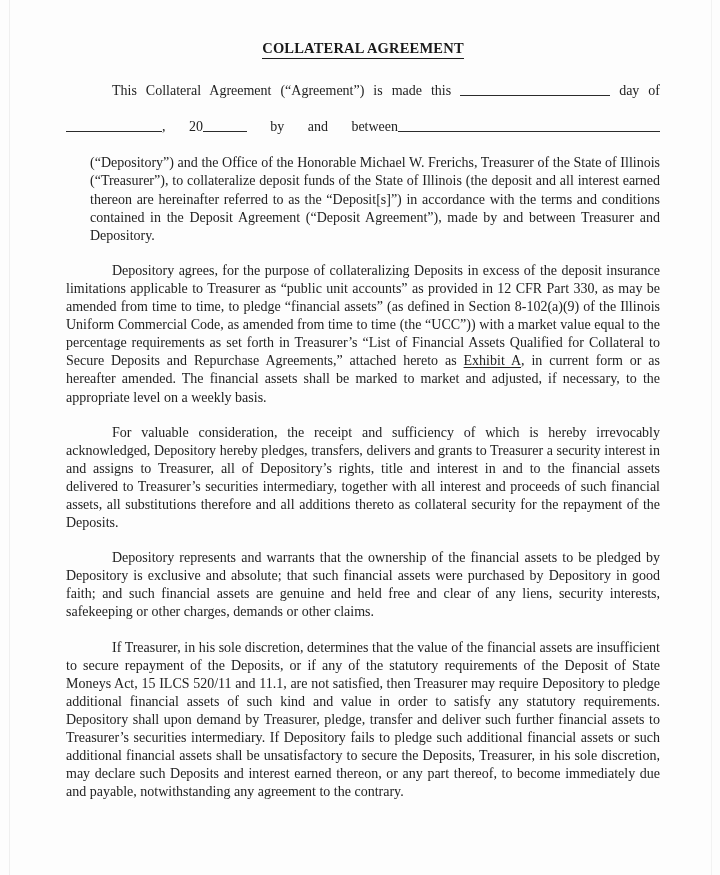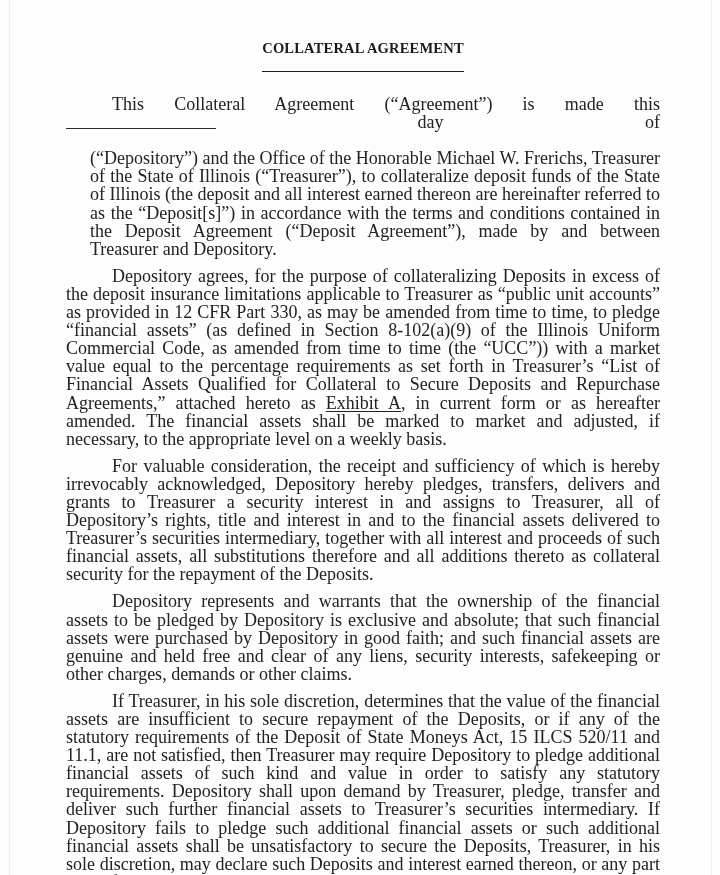--- a/index.html
+++ b/index.html
@@ -54,39 +54,39 @@
     font-size: 14.5px;
     letter-spacing: 0.2px;
     color: #1a1a1a;
     margin: 0;
     padding-top: 40px;
     padding-bottom: 0;
   }
   .doc-title .title-text {
     display: inline-block;
     border-bottom: 1.4px solid #1c1c1c;
-    padding-bottom: 14px;
+    padding-bottom: 1px;
   }
 
   p.para {
     margin: 0;
     color: #222222;
-    font-size: 18px;
+    font-size: 14px;
     line-height: 18.1px;
     text-align: justify;
     text-indent: 46px;
     -webkit-hyphens: none;
     hyphens: none;
   }
 
   p.para.first {
     margin-top: 23px;
   }
   p.para.sub {
-    margin-top: 9px;
+    margin-top: 17px;
     font-family: Liberation Serif, serif;
   }
 
   
   .blank {
     display: inline-block;
     border-bottom: 1.1px solid #2b2b2b;
     vertical-align: baseline;
     height: 12px;
     margin-bottom: -1px;
@@ -137,20 +137,21 @@
 
   <div class="scan-edge-left"></div>
   <div class="scan-edge-right"></div>
 
   <div class="content">
 
     <h1 class="doc-title"><span class="title-text">COLLATERAL AGREEMENT</span></h1>
 
     <p class="para first">
         <span class="open-l1"><span>This Collateral Agreement (“Agreement”) is made this</span> <span class="blank blank-day"></span> <span>day of</span></span>
+        <span class="open-l2"><span class="blank blank-month"></span><span>,</span> <span>20</span><span class="blank blank-yr"></span> <span>by and between</span><span class="blank blank-name"></span></span>
         <span class="open-rest">(“Depository”) and the Office of the Honorable Michael W. Frerichs, Treasurer of the State of Illinois (“Treasurer”), to collateralize deposit funds of the State of Illinois (the deposit and all interest earned thereon are hereinafter referred to as the “Deposit[s]”) in accordance with the terms and conditions contained in the Deposit Agreement (“Deposit Agreement”), made by and between Treasurer and Depository.</span>
       </p>
 
     <p class="para sub"><span>Depository agrees, for the purpose of collateralizing Deposits in excess of the deposit insurance limitations applicable to Treasurer as “public unit accounts” as provided in 12 CFR Part 330, as may be amended from time to time, to pledge “financial assets” (as defined in Section 8-102(a)(9) of the Illinois Uniform Commercial Code, as amended from time to time (the “UCC”)) with a market value equal to the percentage requirements as set forth in Treasurer’s “List of Financial Assets Qualified for Collateral to Secure Deposits and Repurchase Agreements,” attached hereto as </span><span class="u">Exhibit A</span><span>, in current form or as hereafter amended. The financial assets shall be marked to market and adjusted, if necessary, to the appropriate level on a weekly basis.</span></p>
 
 
     <p class="para sub">For valuable consideration, the receipt and sufficiency of which is hereby irrevocably acknowledged, Depository hereby pledges, transfers, delivers and grants to Treasurer a security interest in and assigns to Treasurer, all of Depository’s rights, title and interest in and to the financial assets delivered to Treasurer’s securities intermediary, together with all interest and proceeds of such financial assets, all substitutions therefore and all additions thereto as collateral security for the repayment of the Deposits.</p>
 
     <p class="para sub">Depository represents and warrants that the ownership of the financial assets to be pledged by Depository is exclusive and absolute; that such financial assets were purchased by Depository in good faith; and such financial assets are genuine and held free and clear of any liens, security interests, safekeeping or other charges, demands or other claims.</p>
 

